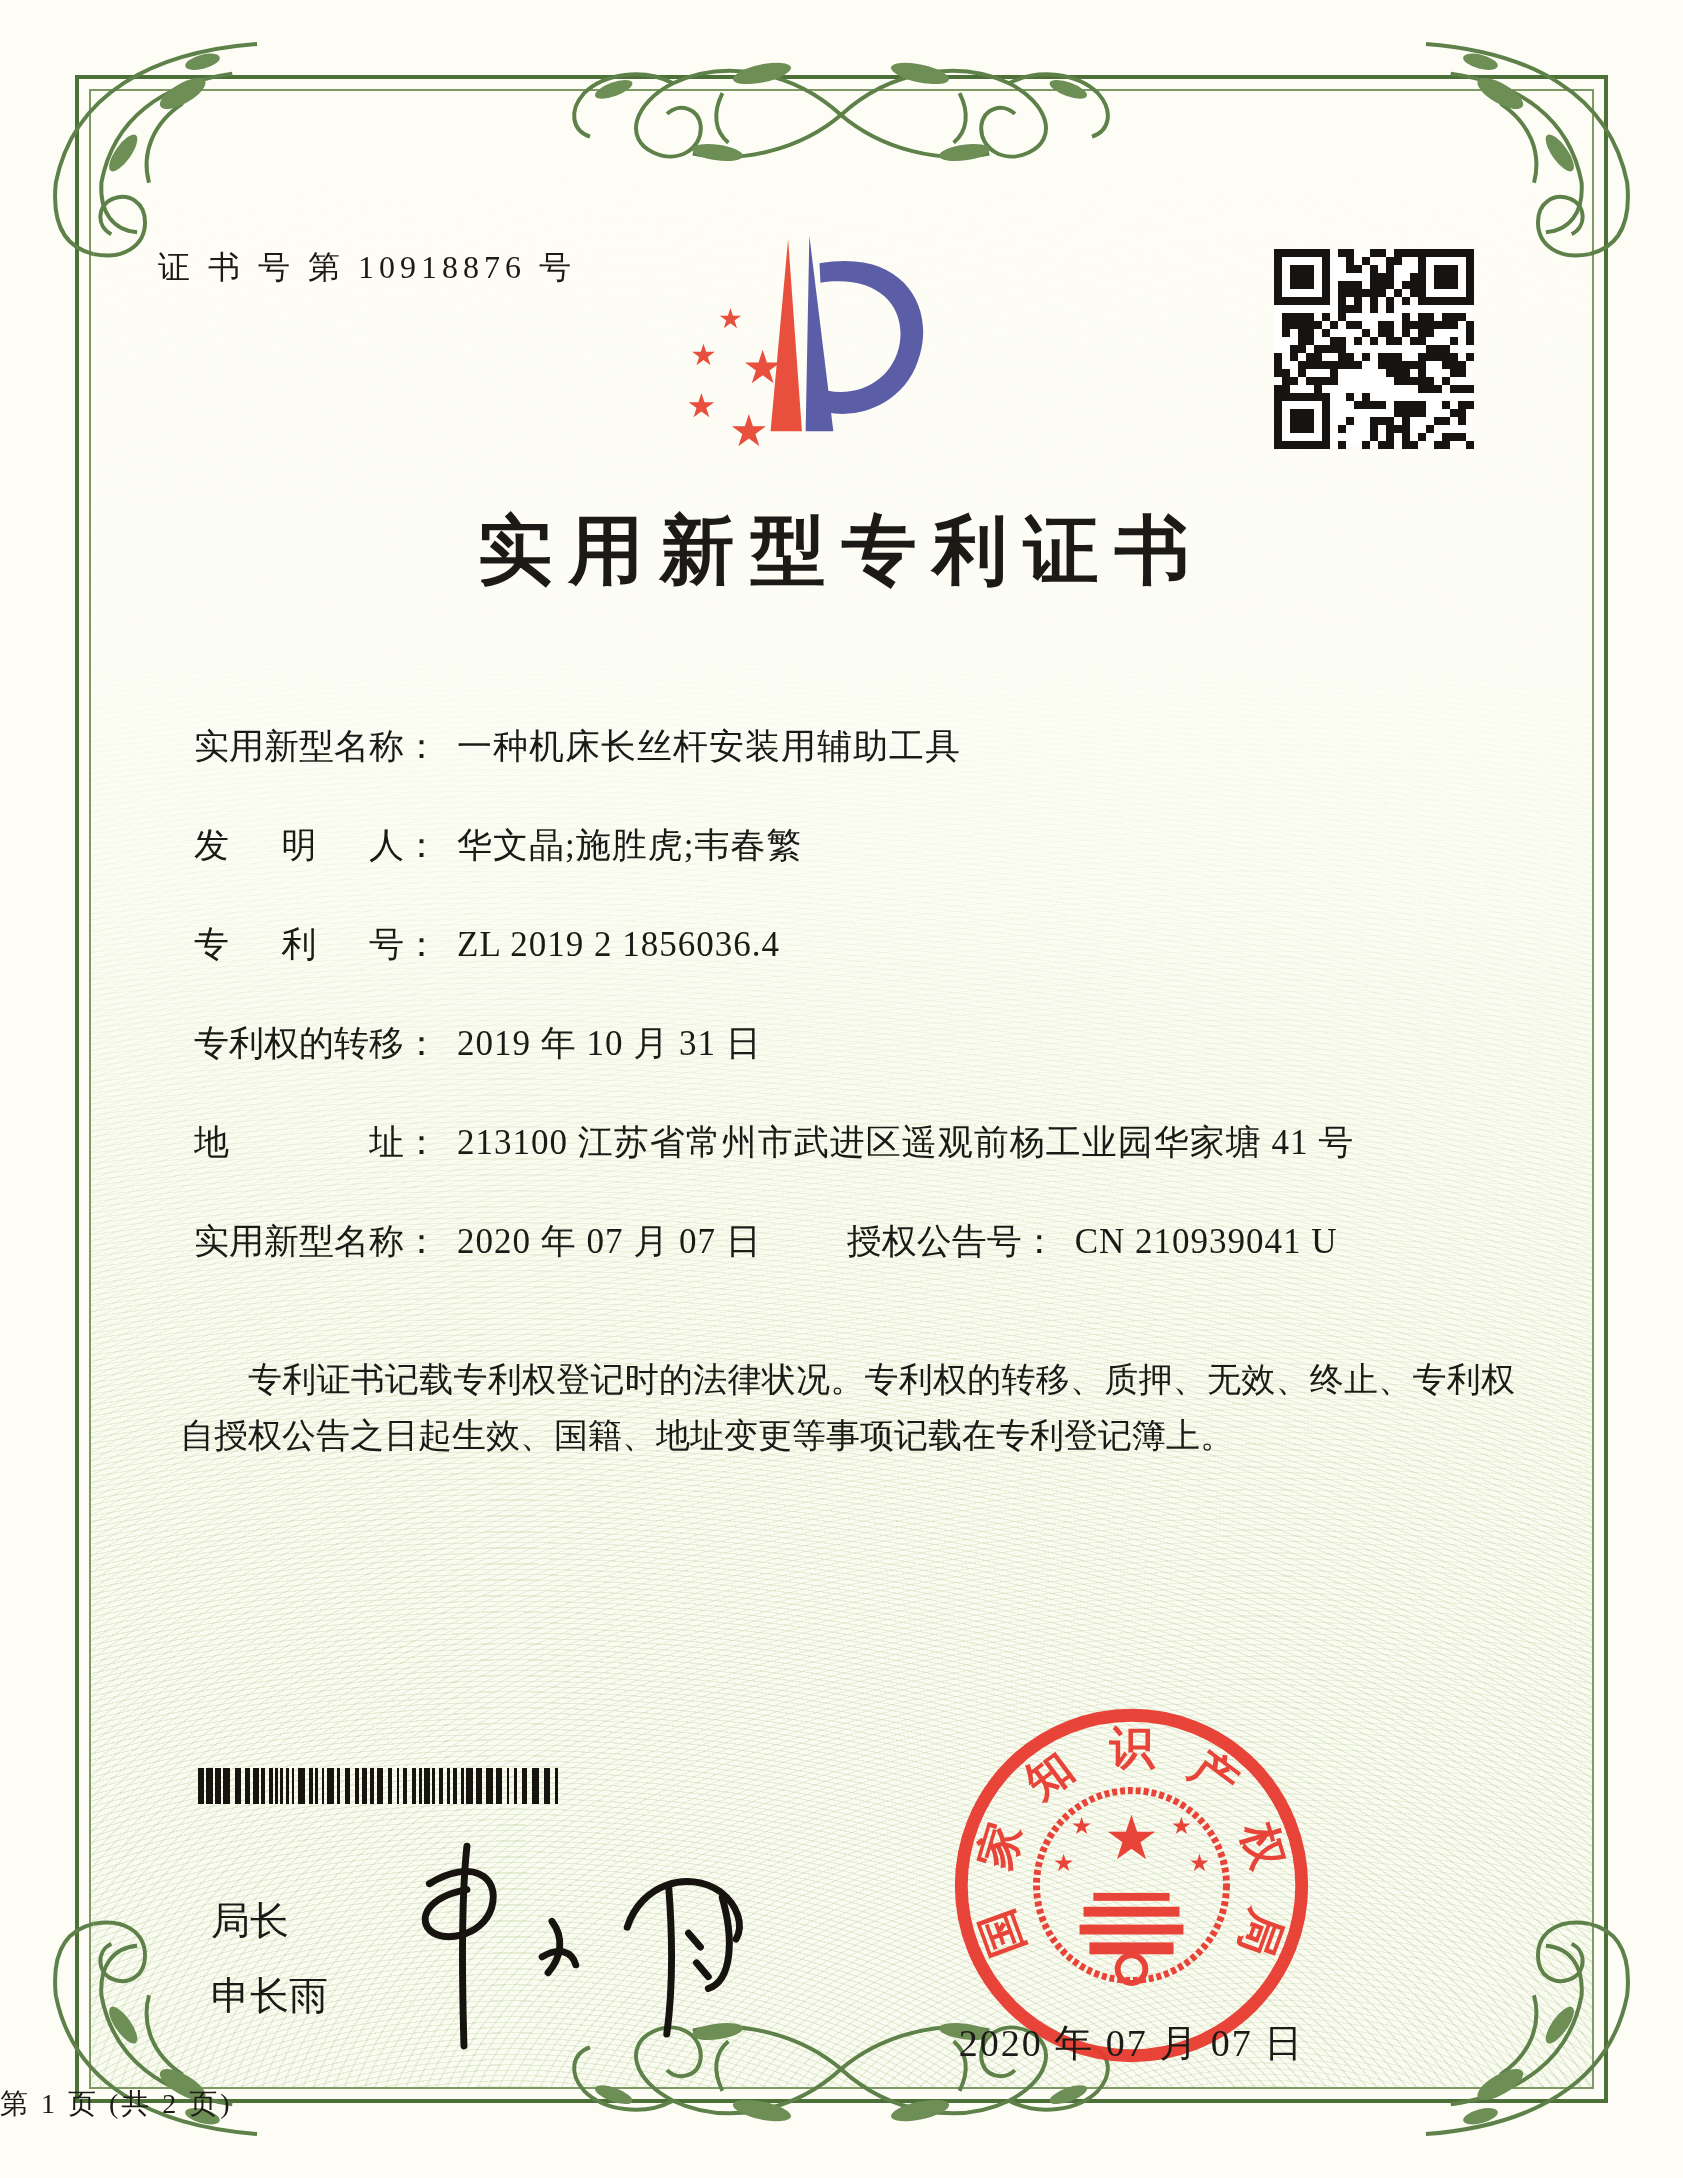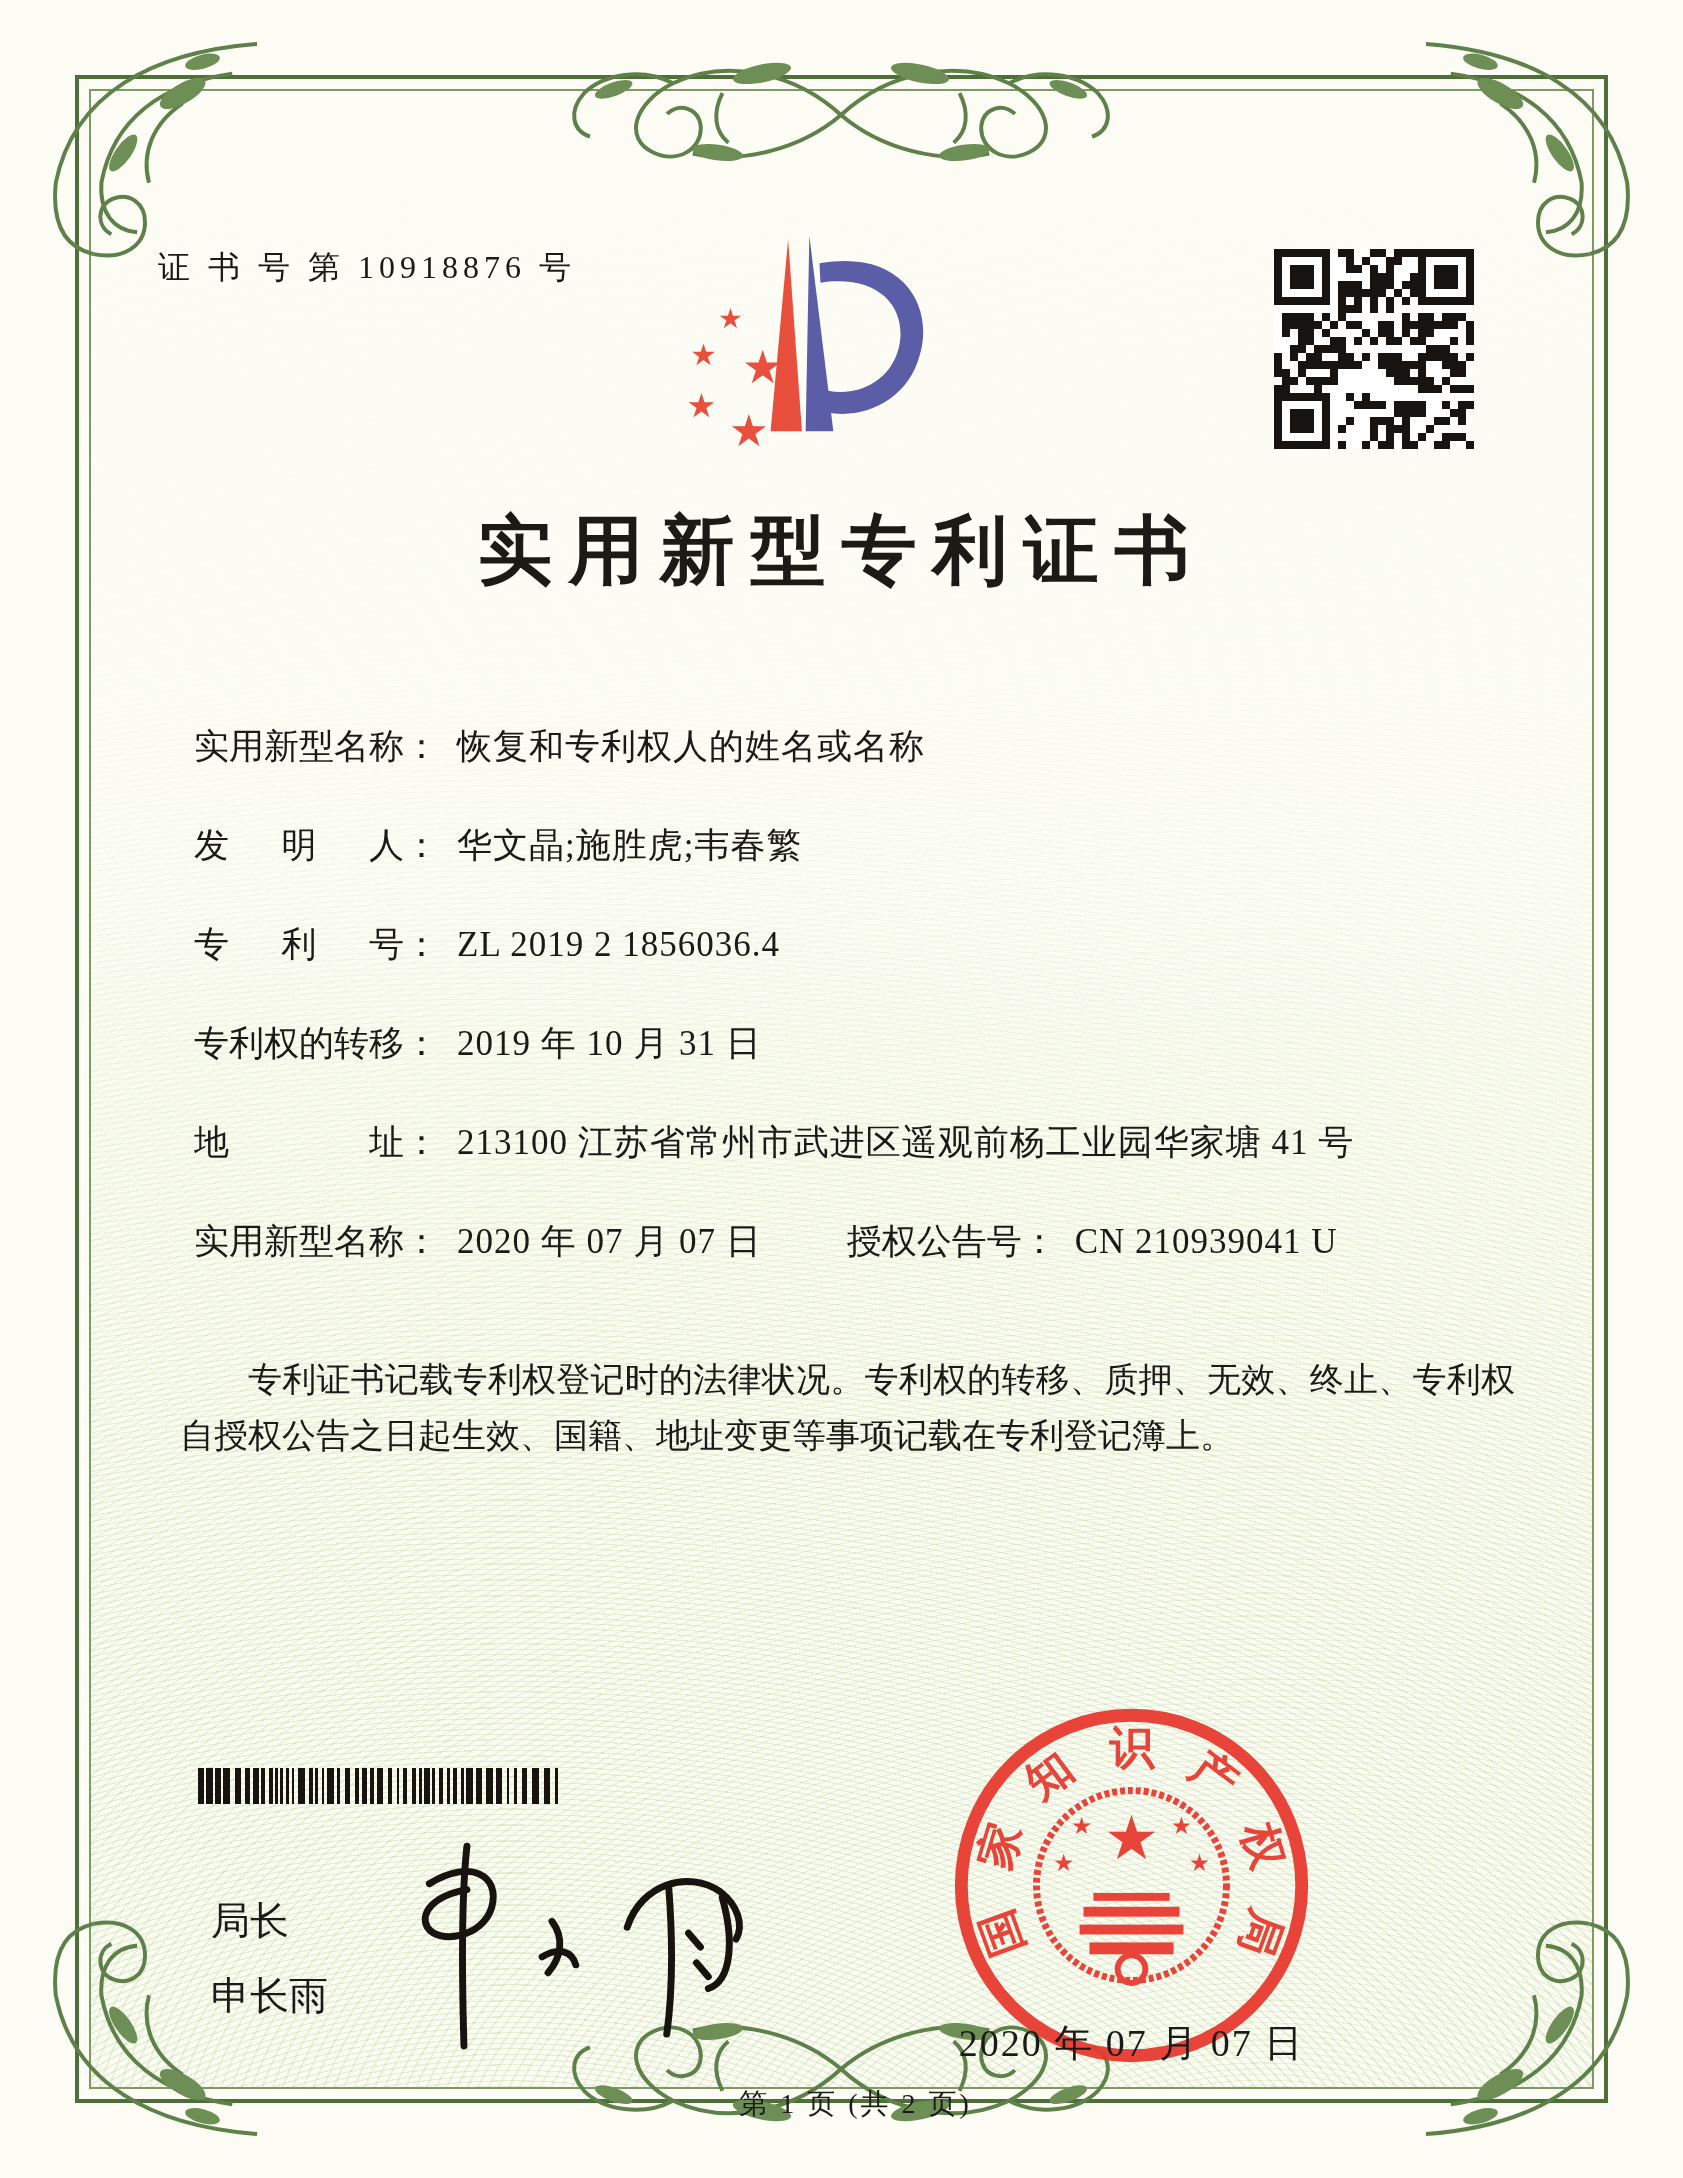--- a/index.html
+++ b/index.html
@@ -62,21 +62,21 @@
 
   .signature{left:368px;top:1830px;width:465px;height:238px;}
 
   .seal{left:941px;top:1695px;width:381px;height:381px;z-index:4;opacity:.94;}
   .seal svg{position:absolute;left:0;top:0;}
   .seal-chars{position:absolute;inset:0;}
   .seal-chars span{position:absolute;font-size:45px;font-weight:bold;color:#e8392e;
                    font-family:"Liberation Serif","DejaVu Serif",serif;}
   .seal-date{left:958px;top:2018px;width:347px;text-align:center;font-size:38px;z-index:5;letter-spacing:2px;}
 
-  .footer{left:0;right:0;top:2085px;text-align:center;font-size:28px;letter-spacing:3px;margin-left:28px;}
+  .footer{left:0;right:0;top:2085px;font-size:28px;letter-spacing:3px;}
 </style>
 </head>
 <body>
 
 <div class="page">
 
   <div class="texture"></div>
   <div class="frame-a"></div>
   <div class="frame-b"></div>
 
@@ -794,21 +794,21 @@
       <div class="c d"></div>
       <div class="c"></div>
       <div class="c"></div>
       <div class="c d"></div>
     </div>
 
   <div class="abs title">实用新型专利证书</div>
 
   <div class="abs fields">
     <div class="frow">
-      <span class="flabel">实用新型名称</span><span class="fcolon">：</span><span class="fvalue">恢复和专利权人的姓名或名称</span>
+      <span class="flabel">实用新型名称</span><span class="fcolon">：</span><span class="fvalue">一种机床长丝杆安装用辅助工具</span>
     </div>
     <div class="frow">
       <span class="flabel">发明人</span><span class="fcolon">：</span><span class="fvalue">华文晶;施胜虎;韦春繁</span>
     </div>
     <div class="frow">
       <span class="flabel">专利号</span><span class="fcolon">：</span><span class="fvalue">ZL 2019 2 1856036.4</span>
     </div>
     <div class="frow">
       <span class="flabel">专利权的转移</span><span class="fcolon">：</span><span class="fvalue">2019 年 10 月 31 日</span>
     </div>

